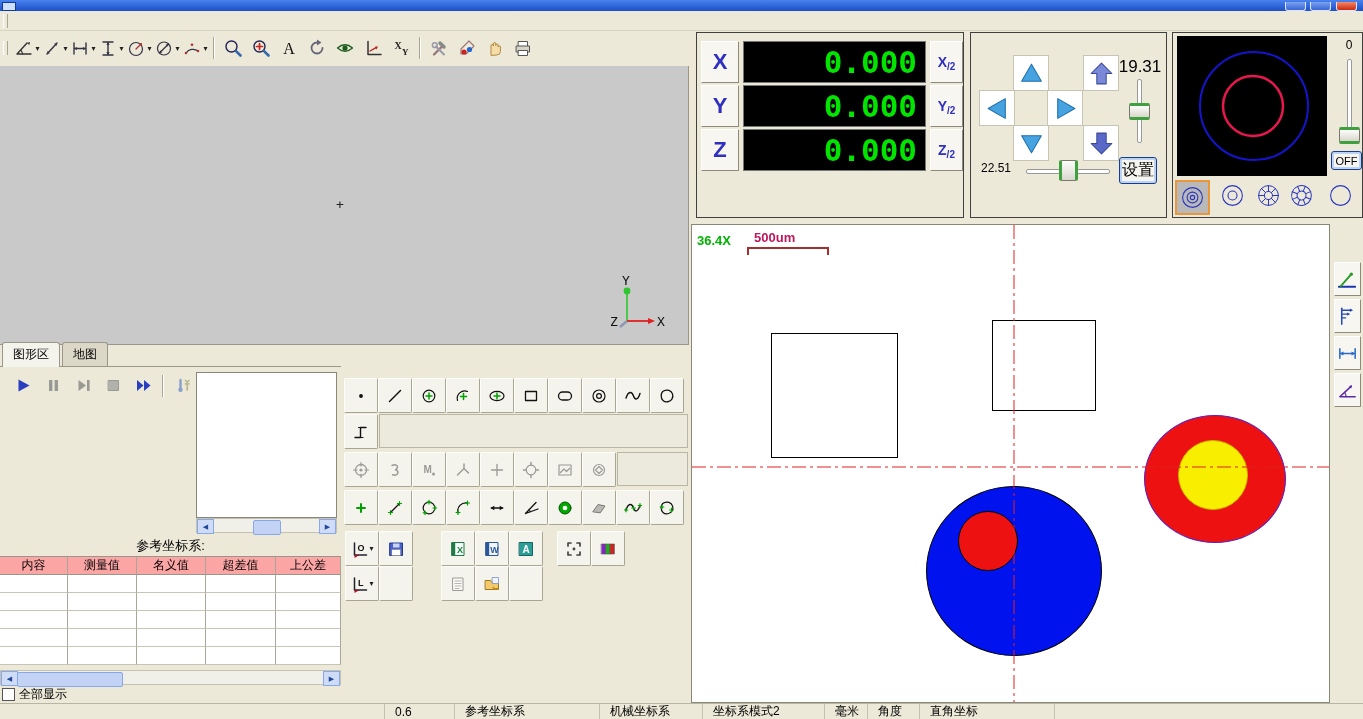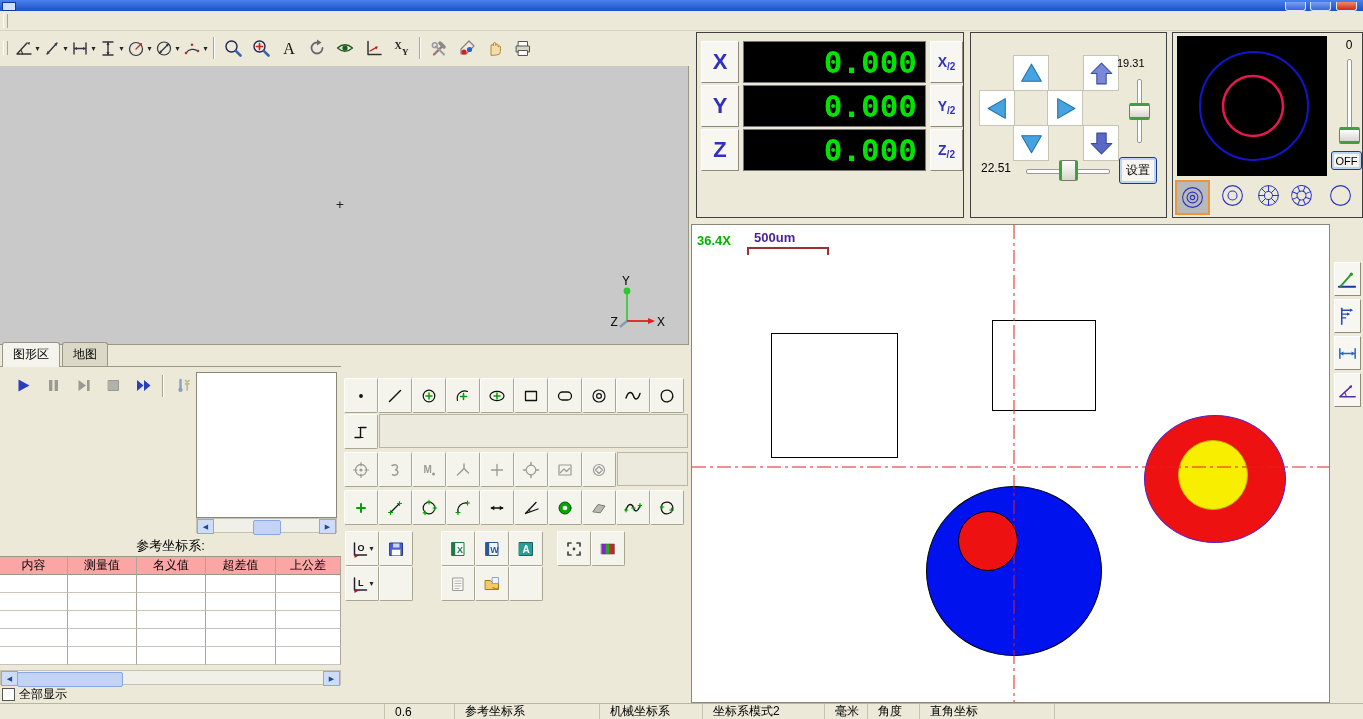--- a/index.html
+++ b/index.html
@@ -35,21 +35,21 @@
        line-height:40px;padding-right:8px;box-sizing:border-box}
   .dro-half{position:absolute;left:233px;width:33px;height:42px;font-size:14px;font-weight:bold;color:#2f2fc0}
   .half-sub{font-size:10px;margin-top:8px}
   .jbtn{position:absolute;width:34px;height:34px;background:#fff;border:1px solid #c8c4b4;display:flex;align-items:center;justify-content:center}
   .slider-track-v{position:absolute;width:3px;background:#fff;border:1px solid #999;border-radius:2px}
   .slider-track-h{position:absolute;height:3px;background:#fff;border:1px solid #999;border-radius:2px}
   .thumb{position:absolute;background:linear-gradient(#fdfdfb,#d8d6cc);border:1px solid #7a786a;border-radius:2px}
   .thumb.v{width:19px;height:11px;border-top:3px solid #3fa03f;border-bottom:3px solid #3fa03f}
   .thumb.h{width:13px;height:19px;border-left:3px solid #3fa03f;border-right:3px solid #3fa03f}
   .xp-btn{box-sizing:border-box;display:flex;align-items:center;justify-content:center;background:#f6f5f0;
-        border:1px solid #1a3a8a;border-radius:3px;box-shadow:inset 0 0 0 2px #bcd4f4;font-size:12px}
+        border:1px solid #1a3a8a;border-radius:3px;box-shadow:inset 0 0 0 2px #bcd4f4;font-size:16px}
   .light-screen{position:absolute;left:4px;top:3px;width:150px;height:140px;background:#000}
   .lmode{position:absolute;width:31px;height:31px;display:flex;align-items:center;justify-content:center;background:#ece9d8}
   .lmode.selected{background:#b9b9b9;border:2px solid #e8973a}
   
   .tabbar{left:0;top:345px;width:341px;height:22px;border-bottom:1px solid #9a978a;background:#ece9d8;display:flex;align-items:flex-end}
   .tab{padding:3px 10px 3px;border:1px solid #9a978a;border-bottom:none;border-radius:3px 3px 0 0;margin-left:2px;background:#dcd8c8;font-size:12px}
   .tab.active{background:#f4f3ec;position:relative;top:1px;padding-bottom:4px}
   
   .playbar{left:0;top:369px;width:195px;height:33px;display:flex;align-items:center;padding-left:8px}
   .pbtn2{display:inline-flex;align-items:center;justify-content:center;width:26px;height:26px;margin:0 2px}
@@ -64,21 +64,21 @@
   .rt-row{display:flex}
   .rt-cell{box-sizing:border-box;border-right:1px solid #aaa79a;border-bottom:1px solid #c8c5b8;height:18px;
            display:flex;align-items:center;justify-content:center;font-size:12px;background:#fff}
   .rt-head .rt-cell{border-bottom:1px solid #9a978a;background:#fca5a5}
   .tb-scroll{left:0;top:670px;width:341px;height:15px;background:#f0efe8;border:1px solid #c5c2b2}
   .showall{left:0;top:686px;width:341px;height:17px;display:flex;align-items:center}
   .checkbox{width:11px;height:11px;background:#fff;border:1px solid #555;margin:0 4px 0 2px}
   
   .graphics{left:691px;top:224px;width:639px;height:479px;background:#fff;border:1px solid #8a8778}
   .mag{position:absolute;left:5px;top:8px;color:#00b400;font-weight:bold;font-size:13px}
-  .scalebar-label{position:absolute;left:62px;top:5px;color:#4c1d95;font-weight:bold;font-size:13px}
+  .scalebar-label{position:absolute;left:62px;top:5px;color:#be185d;font-weight:bold;font-size:13px}
   .scalebar{position:absolute;left:55px;top:22px;width:78px;height:6px;border-top:2px solid #a03030;
             border-left:2px solid #a03030;border-right:2px solid #a03030}
   .shape{position:absolute}
   
   .sidebar{left:1331px;top:224px;width:32px;height:479px;background:#ece9d8}
   .sbtn{position:absolute;left:3px;width:27px;height:34px}
   
   .prow{position:absolute;display:flex}
   .pbtn{box-sizing:border-box;display:flex;align-items:center;justify-content:center;width:34px;height:35px;
         background:#f4f3ec;border:1px solid #a9a593;border-top-color:#fdfdfa;border-left-color:#fdfdfa;border-radius:2px}
@@ -330,21 +330,21 @@
     <div class="jbtn" style="left:112px;top:22px">
         <svg width="27" height="27" viewBox="0 0 26 26" fill="none" stroke-linecap="round" stroke-linejoin="round">
           <path d="M13 3 L23 13 H17.5 V23 H8.5 V13 H3 Z" fill="#7a88d8" stroke="#3a4a9a"></path>
         </svg>
       </div>
     <div class="jbtn" style="left:112px;top:92px">
         <svg width="27" height="27" viewBox="0 0 26 26" fill="none" stroke-linecap="round" stroke-linejoin="round">
           <path d="M13 23 L3 13 H8.5 V3 H17.5 V13 H23 Z" fill="#5a68c8" stroke="#3a4a9a"></path>
         </svg>
       </div>
-    <div class="abs" style="left:146px;top:24px;width:46px;font-size:11px">19.31</div>
+    <div class="abs" style="left:146px;top:24px;width:46px;text-align:center;font-size:17px">19.31</div>
     <div class="slider-track-v" style="left:166px;top:46px;height:62px"></div>
     <div class="thumb v" style="left:158px;top:70px;position:absolute"></div>
     <div class="abs" style="left:10px;top:128px;width:40px;font-size:12px">22.51</div>
     <div class="slider-track-h" style="left:55px;top:136px;width:82px"></div>
     <div class="thumb h" style="left:88px;top:127px;position:absolute"></div>
     <div class="abs xp-btn" style="left:148px;top:124px;width:38px;height:27px">设置</div>
   </div>
 
   <div class="abs panel" style="left:1172px;top:32px;width:191px;height:186px">
     <div class="light-screen">

